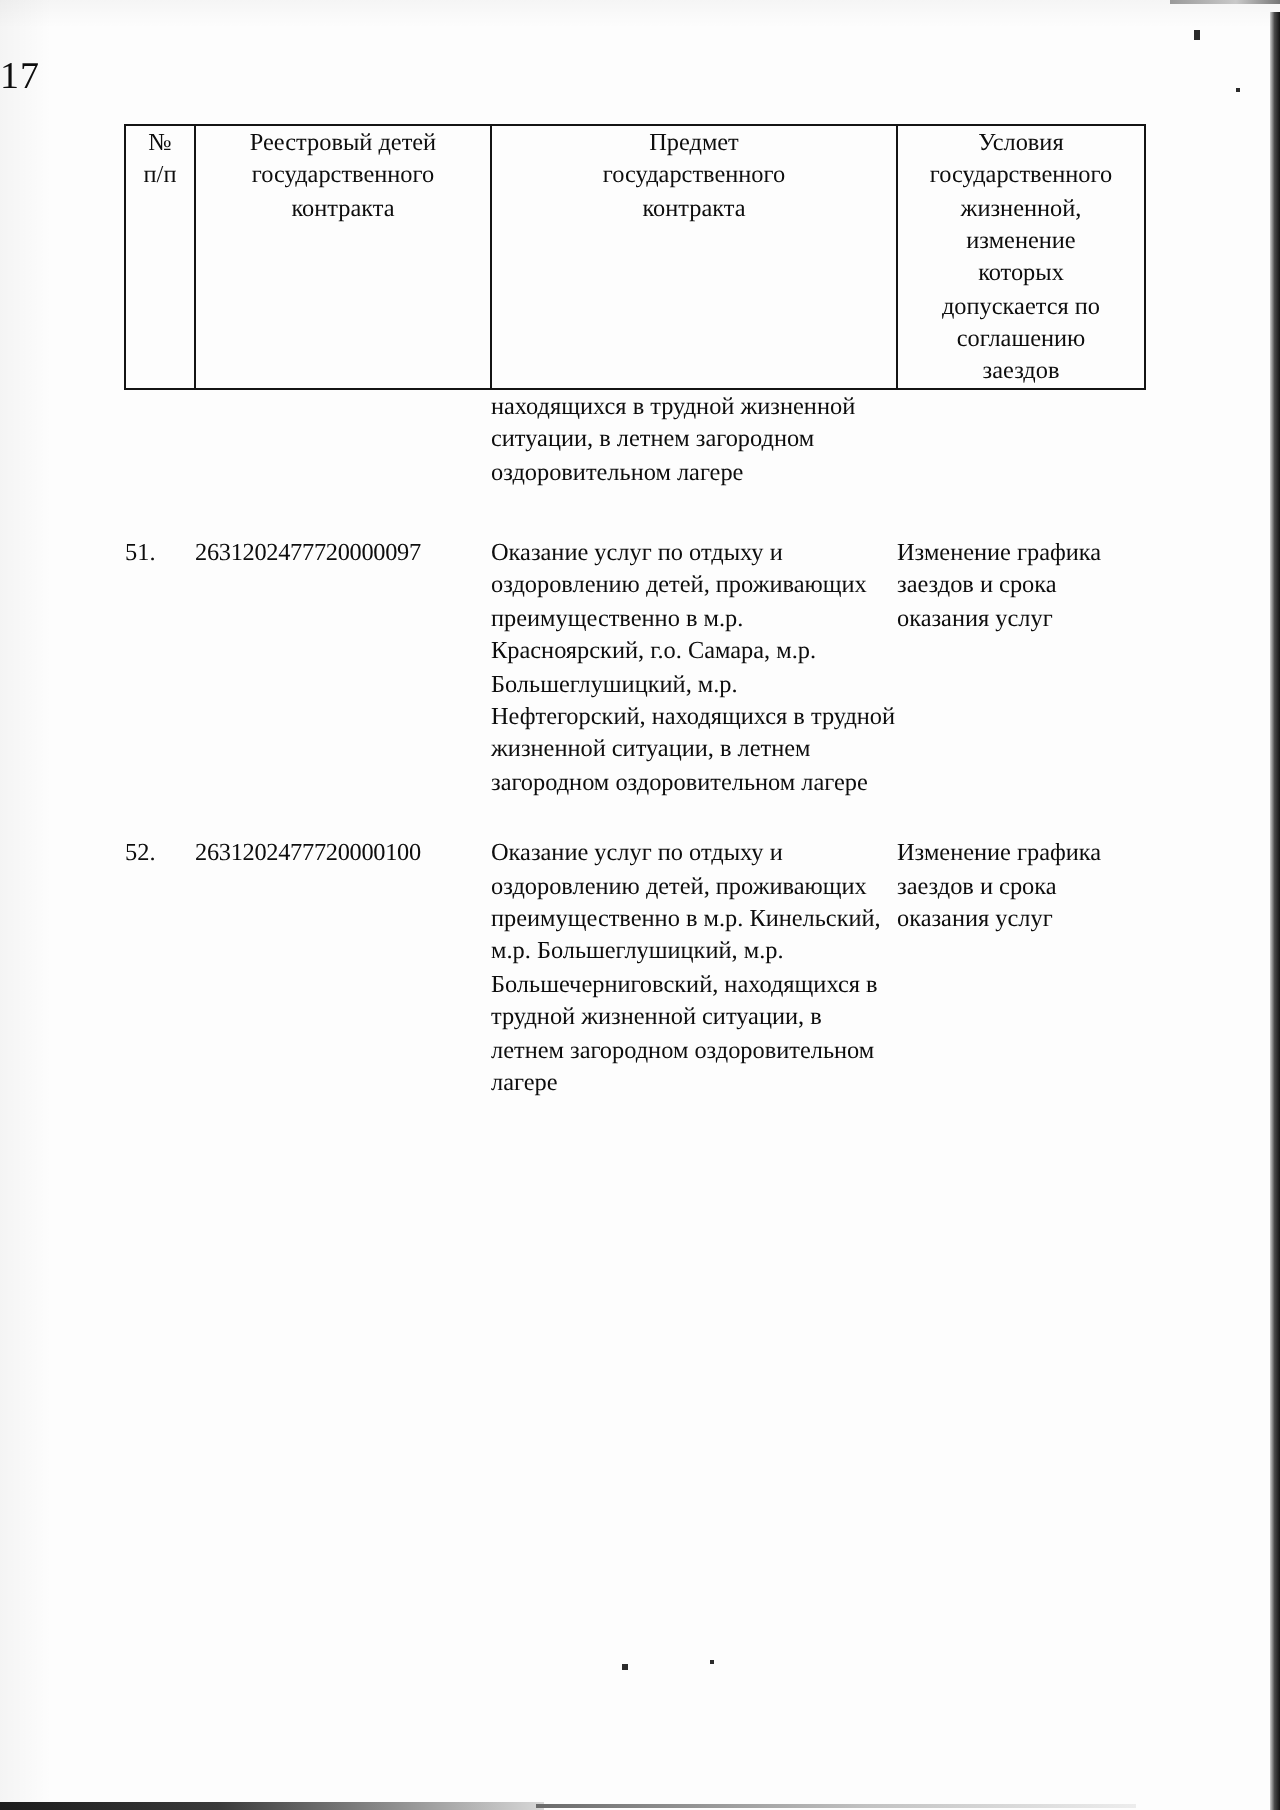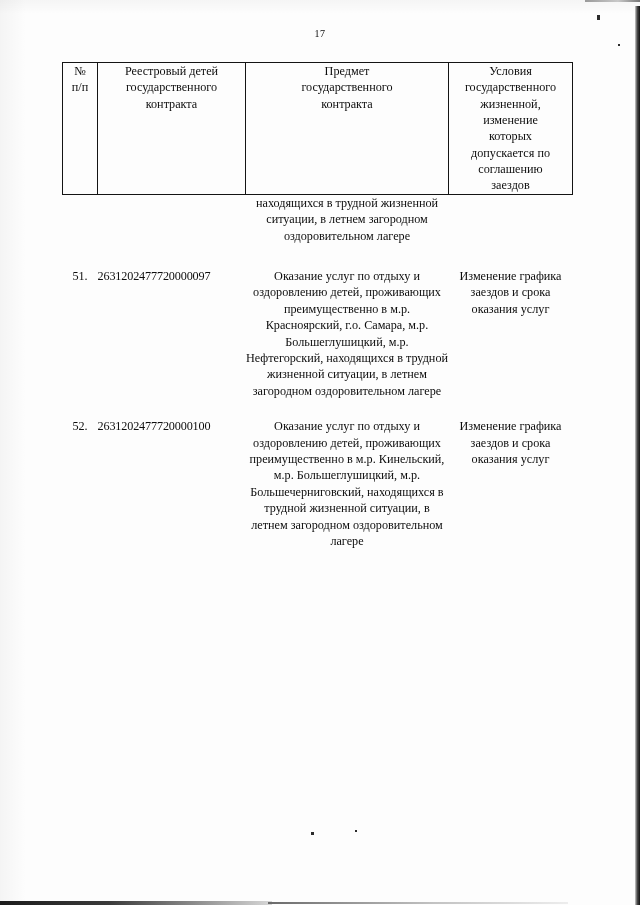--- a/index.html
+++ b/index.html
@@ -69,22 +69,21 @@
     position: absolute;
     background: #2b2b2b;
   }
 
   
   #page-number {
     position: absolute;
     top: 28px;
     left: 0;
     width: 640px;
-    text-align: center;
-    font-size: 10px;
+    font-size: 19px;
     letter-spacing: 0.5px;
   }
 
   
   #contract-table {
     position: absolute;
     left: 62px;
     top: 62px;
     width: 510px;
     border-collapse: collapse;
@@ -113,26 +112,25 @@
     border-right: 1.4px solid #141414;
   }
   .col-num   { width: 35px; }
   .col-reg   { width: 148px; }
   .col-subj  { width: 203px; }
   .col-cond  { width: 124px; }
 
   
   .body-cell {
     border: none;
-    text-align: center;
     padding: 0 3px;
     font-size: 12.2px;
     line-height: 1.345;
   }
-  .body-cell.num  { text-align: center;  padding-right: 7px; }
+  .body-cell.num  { text-align: left;  padding-right: 7px; }
   .body-cell.reg  { text-align: left; white-space: nowrap; letter-spacing: -0.15px; }
   .row-spacer { height: 19px; }
   .row-spacer-lg { height: 24px; }
 
   
   .cont-block { padding-top: 15px; }
 </style>
 </head>
 <body>
 

